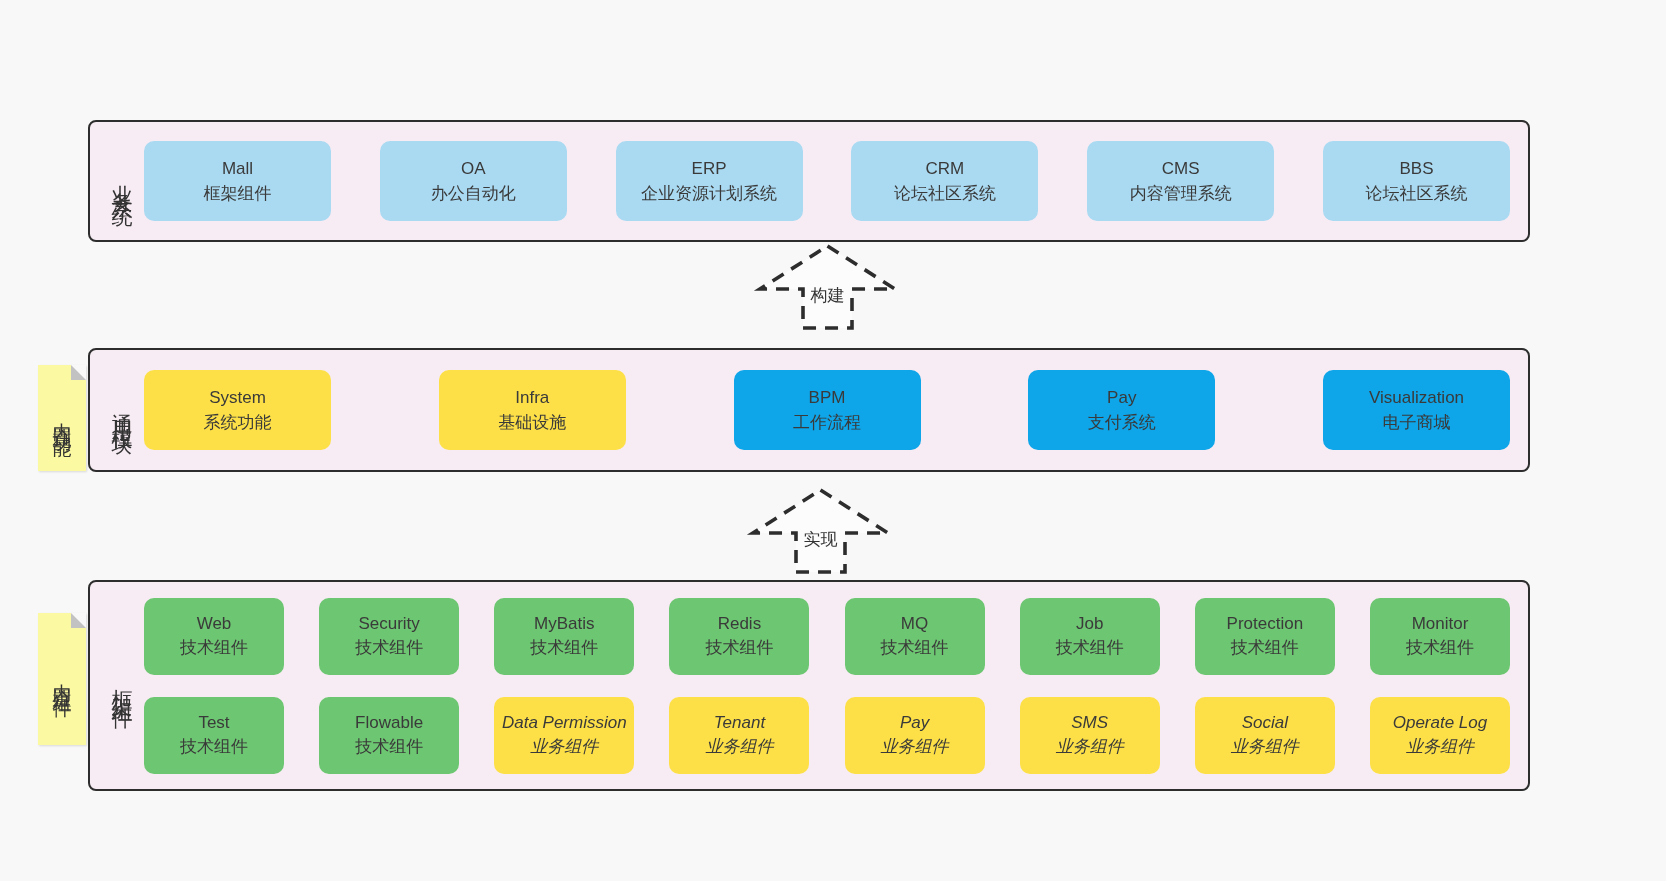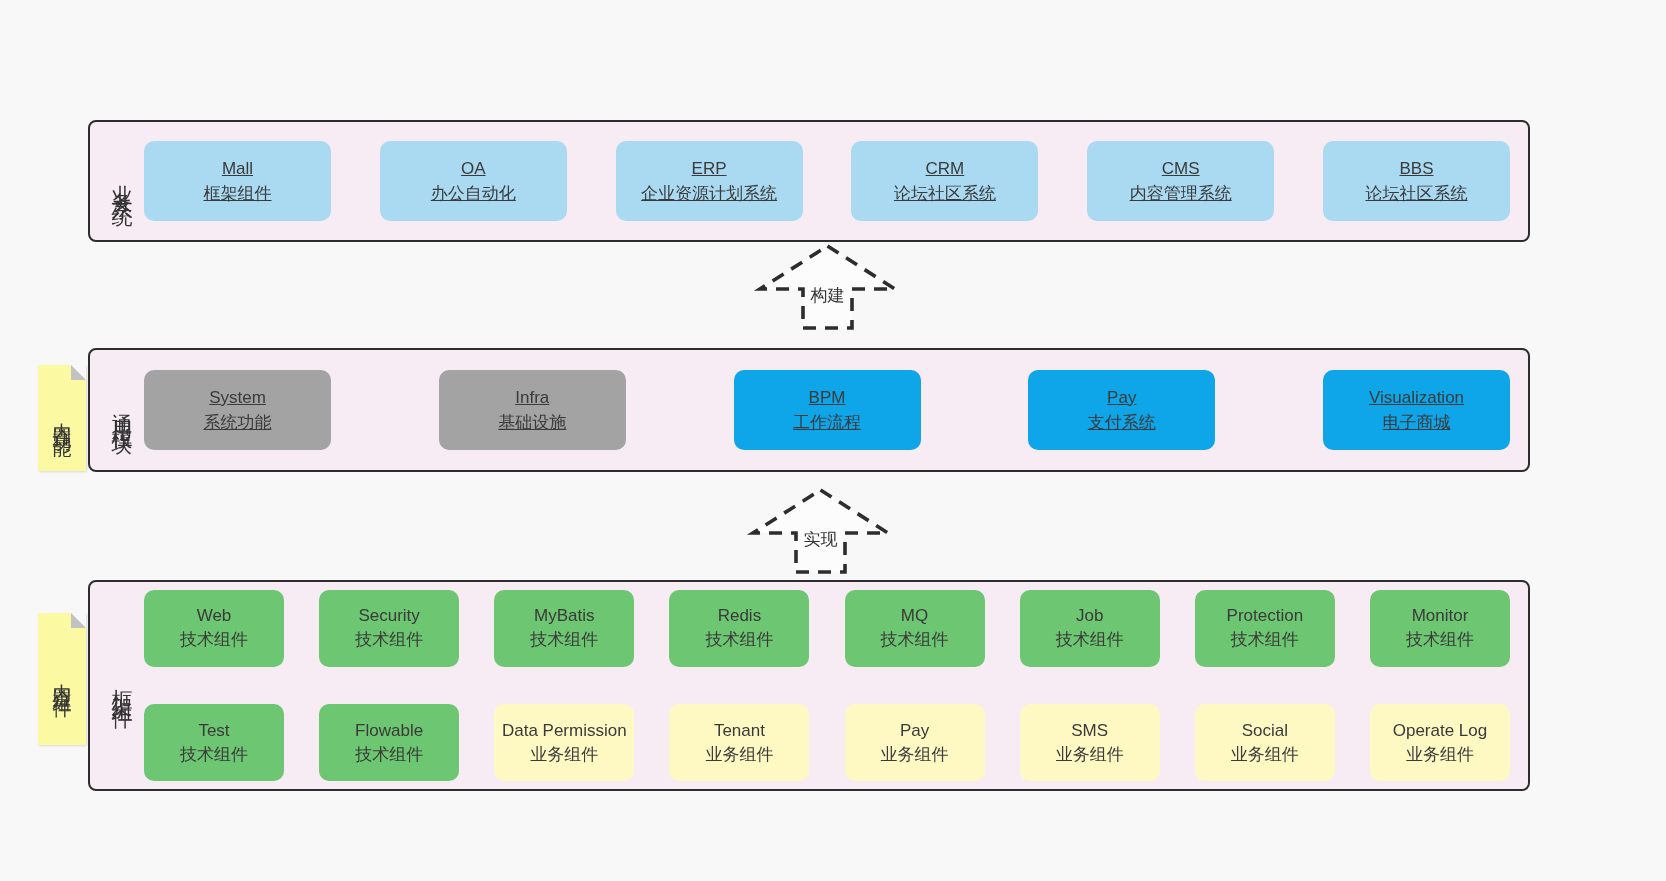--- a/index.html
+++ b/index.html
@@ -20,21 +20,21 @@
     background:#f8ecf4;
     border:2px solid #2d2d2d;
     border-radius:8px;
     display:flex;
     align-items:stretch;
     padding:0 18px 0 10px;
     z-index:2;
   }
   .panel-top    { top:120px; height:122px; }
   .panel-mid    { top:348px; height:124px; }
-  .panel-bottom { top:580px; height:211px; }
+  .panel-bottom { top:580px; height:211px;align-items:center; }
 
   .panel-label {
     writing-mode:vertical-rl;
     text-orientation:upright;
     font-size:21px;
     letter-spacing:0.32em;
     color:#333;
     display:flex;
     align-items:center;
     justify-content:center;
@@ -60,28 +60,28 @@
   .box {
     border-radius:10px;
     display:flex;
     flex-direction:column;
     align-items:center;
     justify-content:center;
     text-align:center;
     line-height:1.5;
     font-size:17px;
   }
-  .panel-top .box, .panel-mid .box { width:187px; height:80px;text-decoration:underline; }
+  .panel-top .box, .panel-mid .box { width:187px; height:80px; }
   .panel-bottom .box { width:140px; height:77px; line-height:1.4; }
 
   .box[data-variant="blue"]        { background:#aadaf2; }
-  .box[data-variant="red"]         { background:#a3a3a3; }
+  .box[data-variant="red"]         { background:#fde047; }
   .box[data-variant="pink"]        { background:#0ea5e9; }
   .box[data-variant="green"]       { background:#6dc671; }
-  .box[data-variant="green-light"] { background:#fef9c3; }
+  .box[data-variant="green-light"] { background:#fde047;font-style:italic; }
 
   .box-title { }
   .box-sub   { }
 
   
   .note {
     position:absolute;
     left:38px;
     width:48px;
     background:#fbf9a1;

